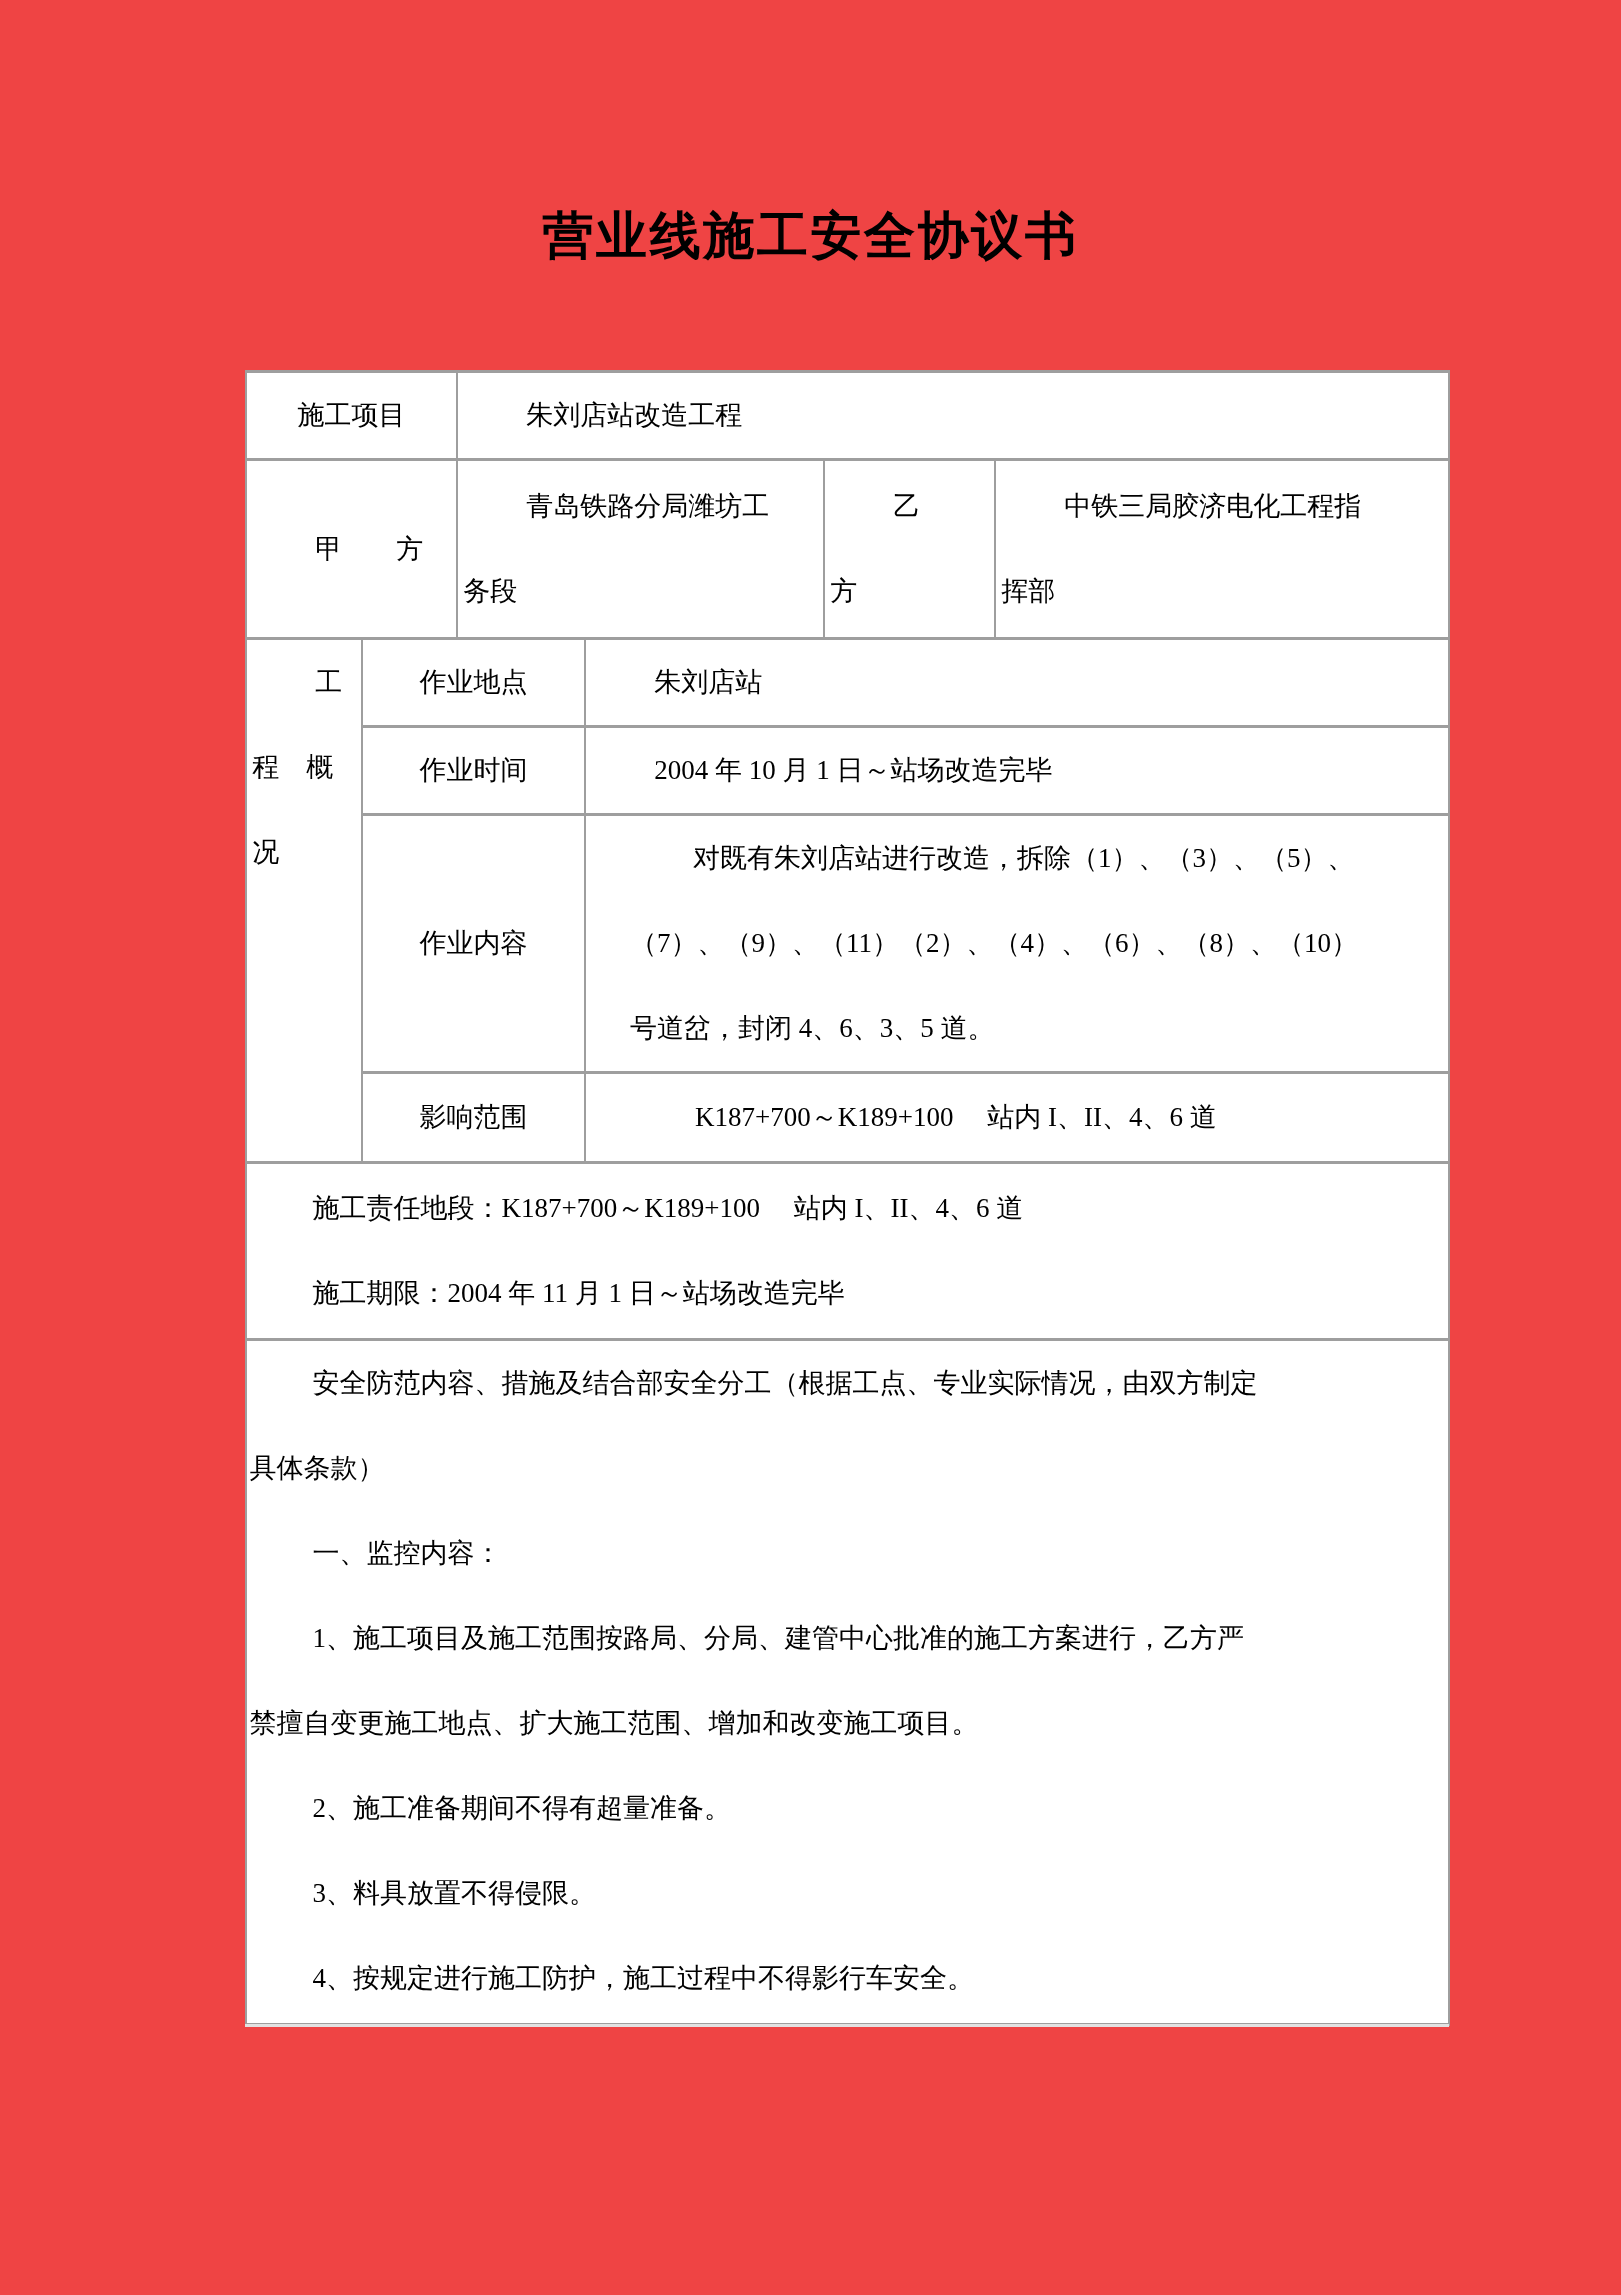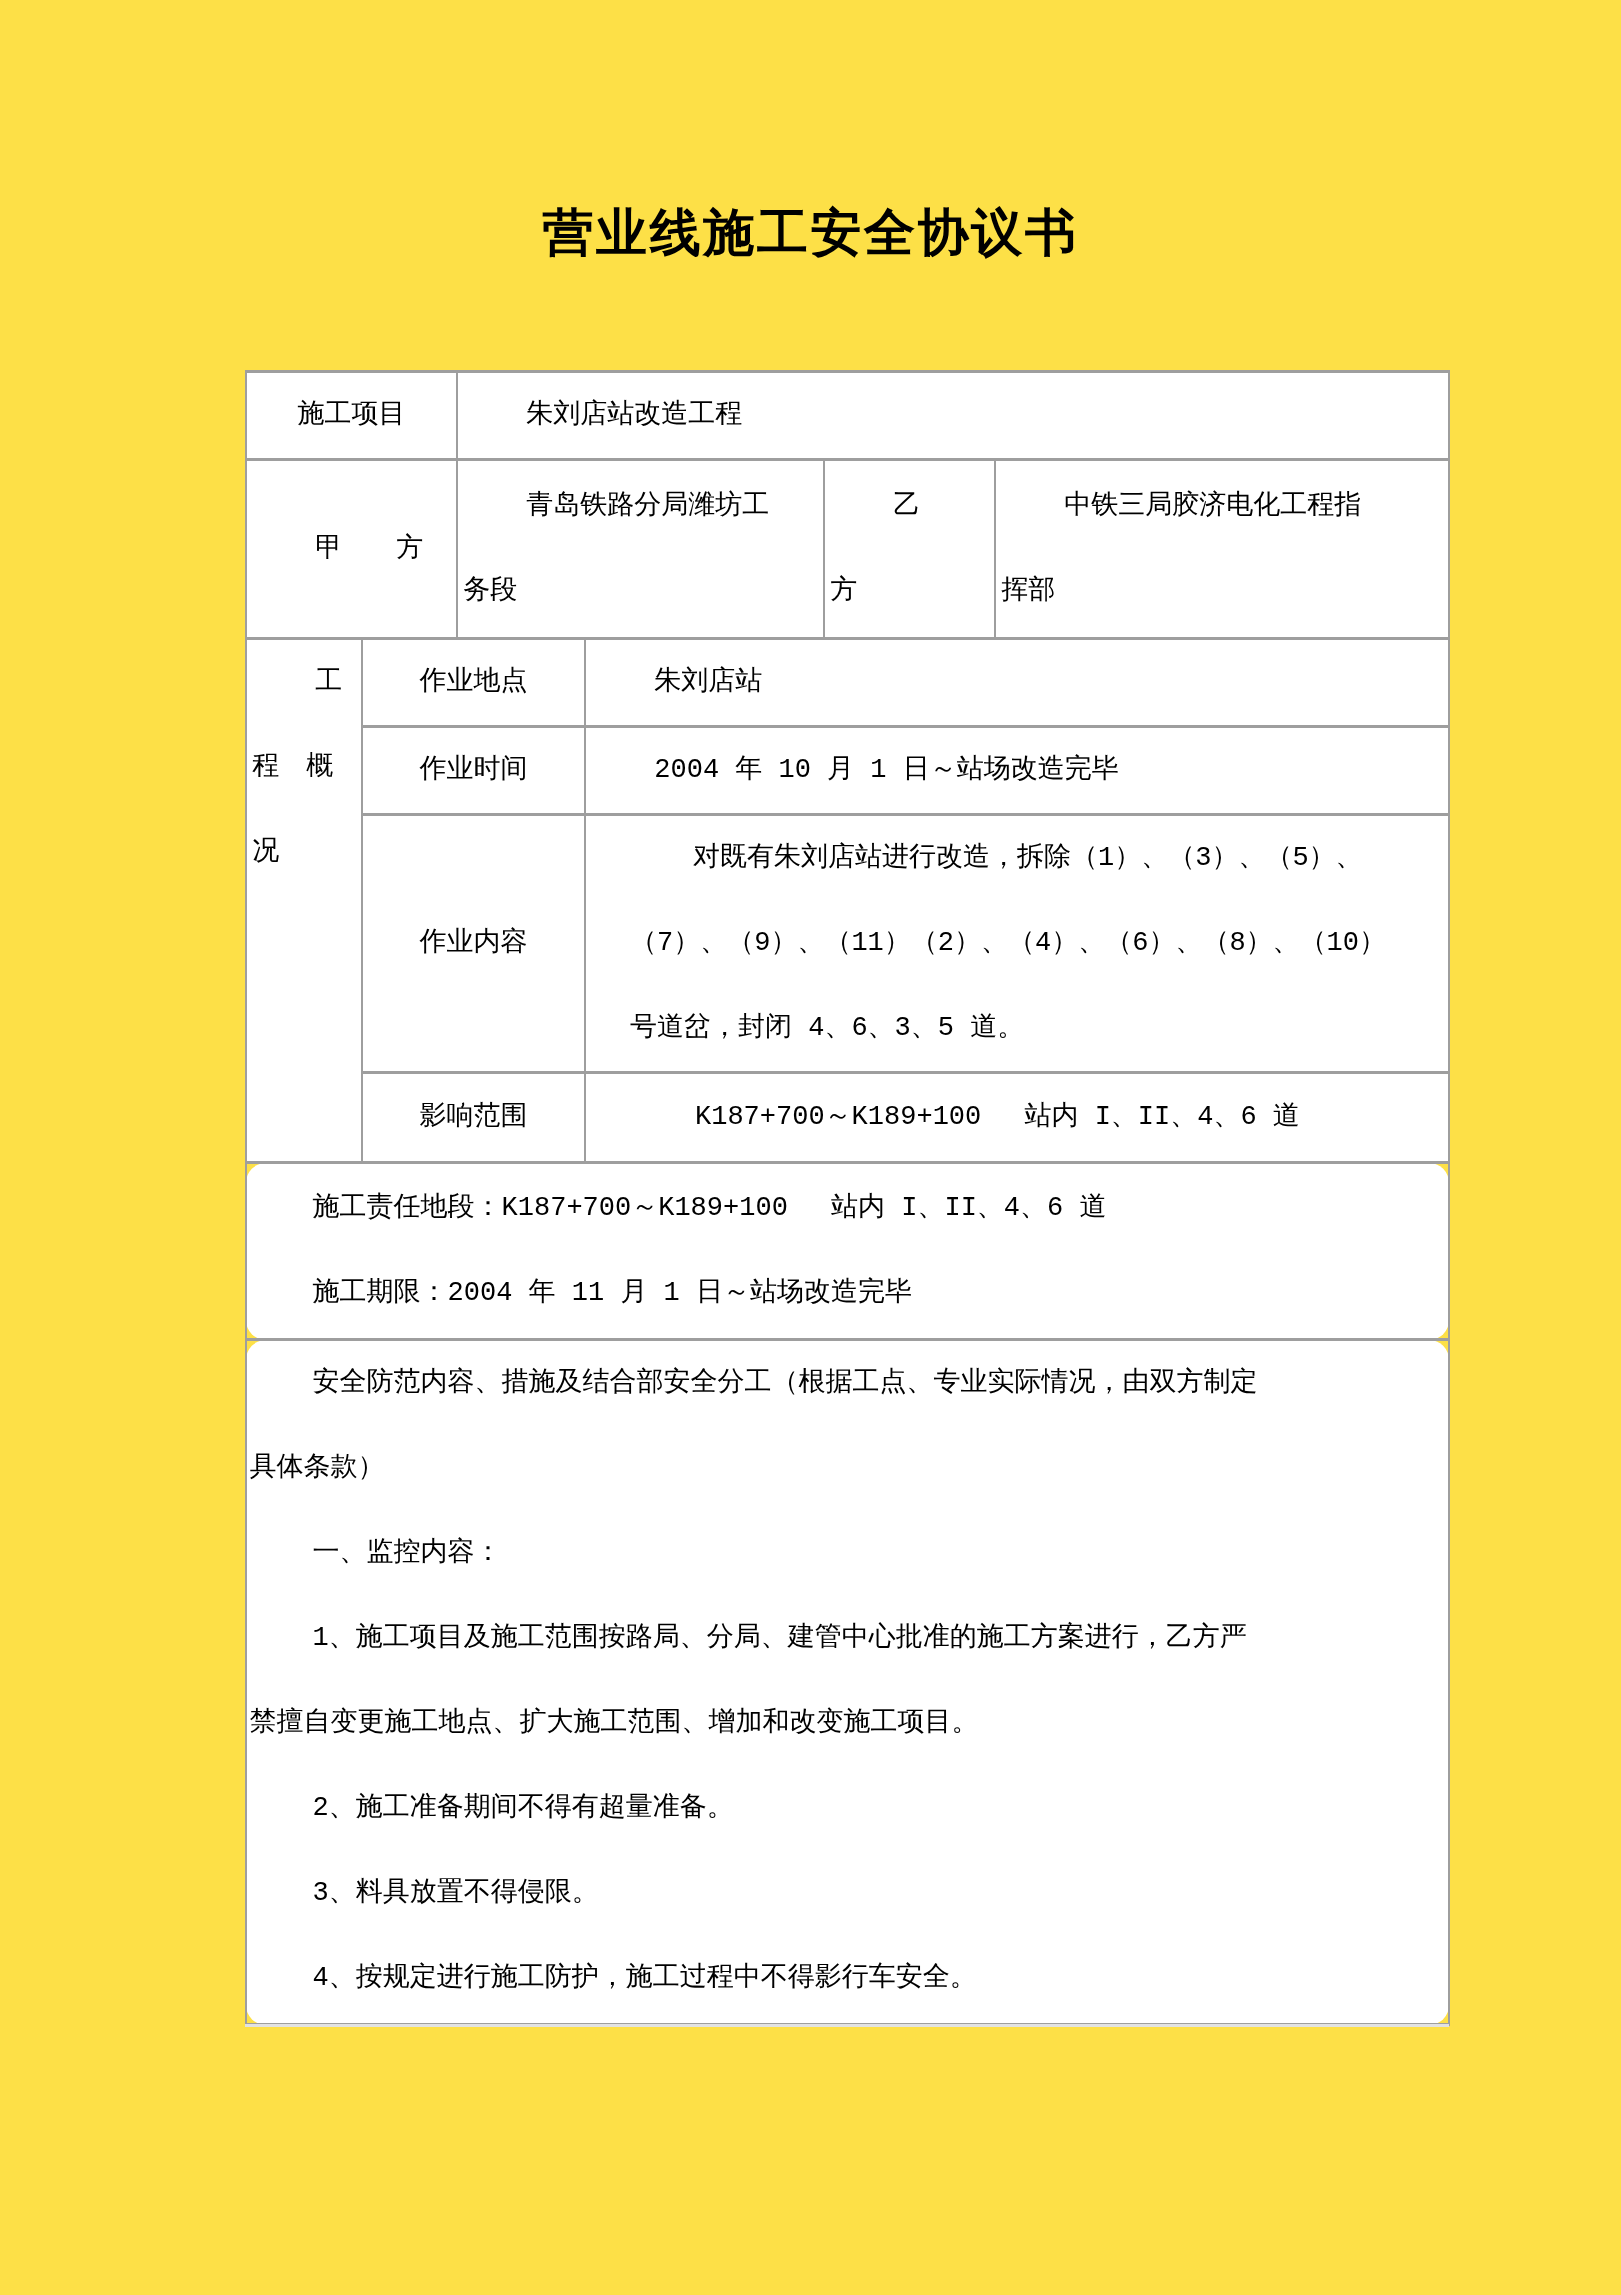--- a/index.html
+++ b/index.html
@@ -38,39 +38,39 @@
     border-top-width:3.9px;
     border-bottom-width:3.9px;
     border-left-width:2.6px;
     border-right-width:2.6px;
     padding:0 5.3px;
     font-size:27px;
     vertical-align:middle;
     overflow:hidden;
     background:#ffffff;
   }
-  table.doc-table td.wide { padding:0 2.6px;border-radius:20px; }
+  table.doc-table td.wide { padding:0 2.6px; }
   table.doc-table td.top { vertical-align:top; }
   .ln { line-height:85px; white-space:pre; }
   .ind { padding-left:63px; }
   .center { text-align:center; }
   
   .table-shadow {
     position:absolute;
     left:245px;
     top:2024px;
     width:1204px;
     height:2.6px;
     background:#e2e2e2;
   }
 </style>
 </head>
 <body>
 
-<div class="page" style="background: #fde047; font-family: Liberation Mono, monospace;">
+<div class="page" style="background: #ef4444;">
 
   <h1 class="doc-title">营业线施工安全协议书</h1>
 
   <table class="doc-table">
     <colgroup>
       <col style="width:116px">
       <col style="width:95px">
       <col style="width:128px">
       <col style="width:239px">
       <col style="width:171px">

